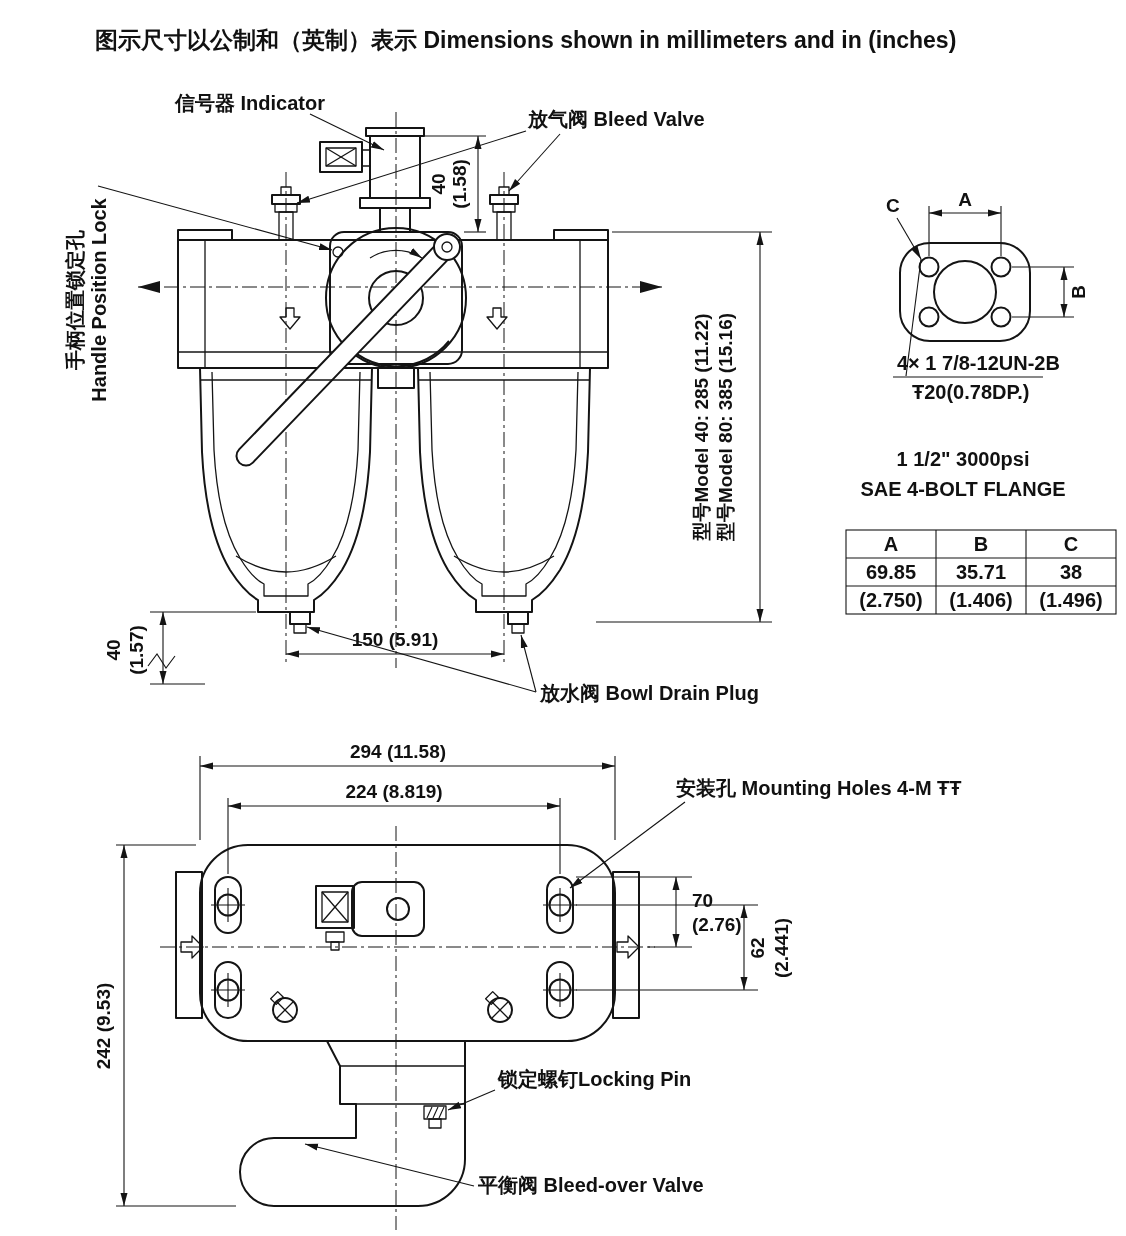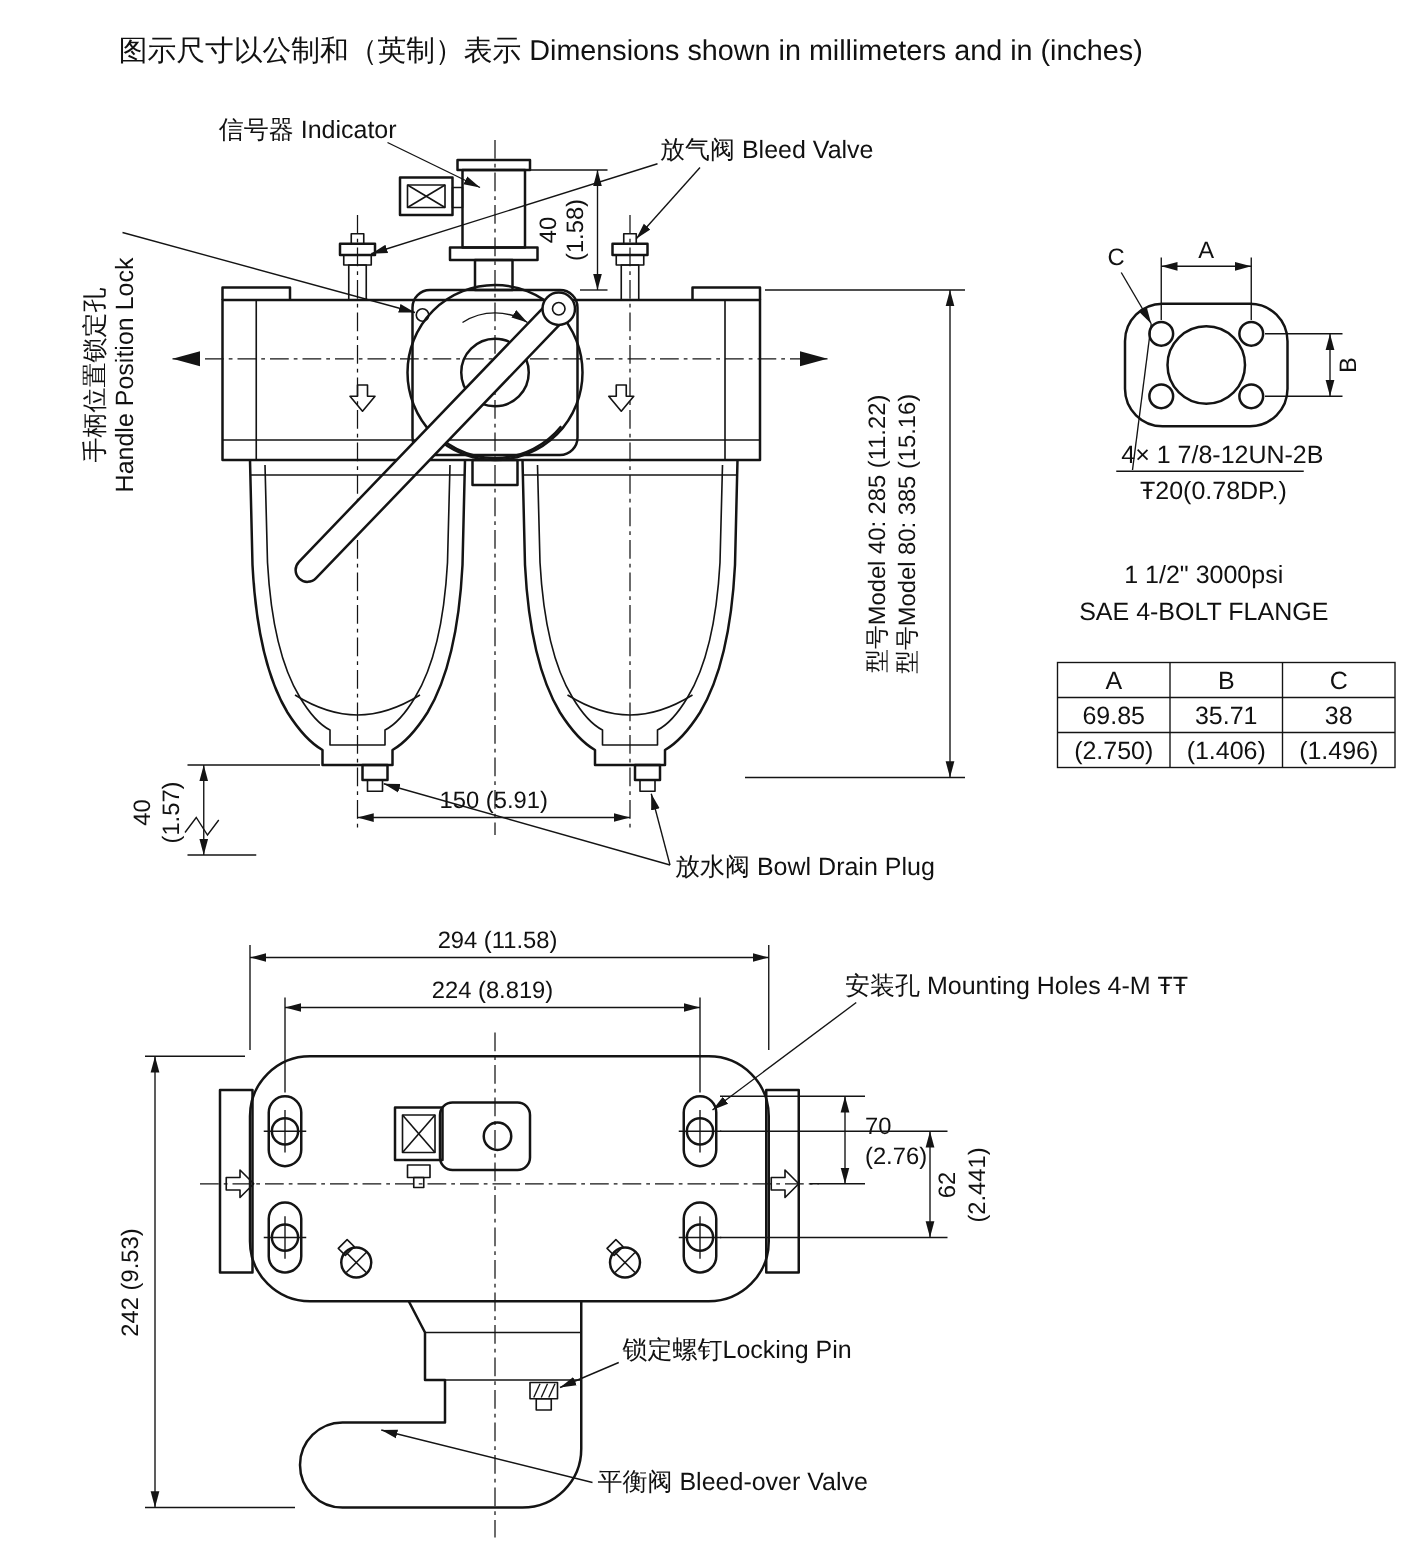--- a/index.html
+++ b/index.html
@@ -1,18 +1,19 @@
 <!DOCTYPE html>
 <html><head>
 <meta charset="utf-8">
 <style>
   html,body { margin:0; padding:0; background:#ffffff; }
   #canvas {
     position:relative; width:1126px; height:1236px; background:#ffffff;
     font-family:"Liberation Sans","DejaVu Sans",sans-serif;
+    font-weight:bold;
   }
   svg { position:absolute; inset:0; }
   
   .ol  { fill:none; stroke:#141414; stroke-width:2;   stroke-linejoin:round; }
   .tl  { stroke-width:1.3; }
   .dim { fill:none; stroke:#141414; stroke-width:1.1; }
   .cl  { fill:none; stroke:#141414; stroke-width:1;   stroke-dasharray:15 4 3 4; }
   text { fill:#111111; font-family:"Liberation Sans","DejaVu Sans",sans-serif; }
   .t-title { font-size:23px; }
   .t-label { font-size:20px; }

